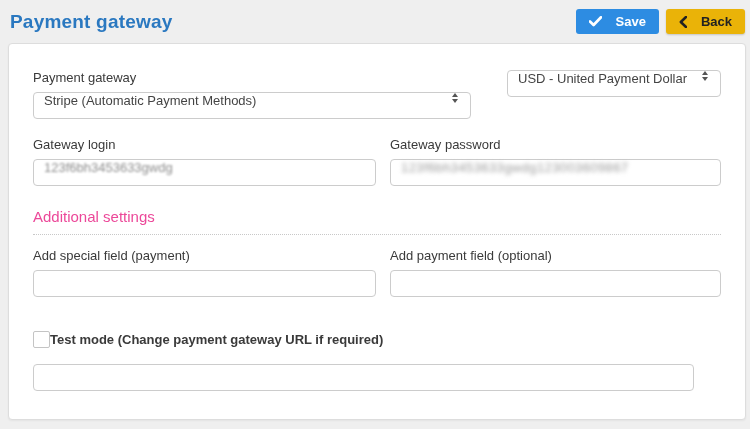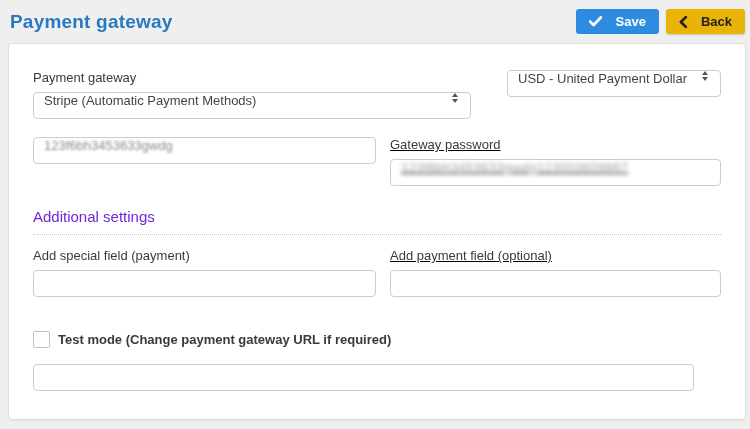--- a/index.html
+++ b/index.html
@@ -38,21 +38,21 @@
     box-shadow:0 1px 2px rgba(0,0,0,0.05);
     min-height:366px;
   }
   .row { display:flex; }
   .row-1 { justify-content:space-between; margin-bottom:18px; }
   .row-2 { margin-bottom:22px; }
   .row-3 { margin-bottom:0; }
   .col-gateway  { width:438px; }
   .col-currency { width:214px; }
   .col-left  { width:343px; margin-right:14px; }
-  .col-right { flex:1;text-decoration:underline; }
+  .col-right { flex:1; }
 
   .field-label {
     font-size:13px; color:#3a3a3a;
     margin-bottom:7px; line-height:15px;
   }
   .input, .select {
     height:27px; width:100%;
     border:1px solid #cccccc; border-radius:4px;
     background:#ffffff;
     display:flex; align-items:flex-start;
@@ -68,29 +68,29 @@
   }
   .updown .down {
     width:0; height:0;
     border-left:3.5px solid transparent; border-right:3.5px solid transparent;
     border-top:4.5px solid #555555;
   }
   .blur-light { filter:blur(1.3px); color:#8d8d8d; }
   .blur-heavy { filter:blur(2.1px); color:#9a9a9a; letter-spacing:0.4px; }
 
   .section-heading {
-    font-size:15px; color:#6d28d9;
+    font-size:15px; color:#ec4899;
     margin-top:7px; line-height:18px;
   }
   .dashed-divider {
     border:none; border-top:1px dotted #c8c8c8;
     margin:8px 0 13px 0;
   }
   .checkbox-row {
-    display:flex; align-items:center; gap:8px;
+    display:flex; align-items:center; 
     margin-top:34px;
   }
   .checkbox {
     width:17px; height:17px;
     border:1px solid #c4c4c4; border-radius:2px;
     background:#ffffff; cursor:pointer; flex:0 0 auto;
   }
   .checkbox-label { font-size:13px; font-weight:bold; color:#3a3a3a; }
   .url-input-wrap { margin-top:16px; width:661px; }
 </style>
@@ -138,20 +138,21 @@
         <span class="updown">
             <i class="up"></i>
             <i class="down"></i>
           </span>
       </div>
     </div>
   </div>
 
   <div class="row row-2">
     <div class="col-left">
+      <div class="field-label">Gateway login</div>
       <div class="input">
         <span class="blur-light">123f6bh3453633gwdg</span>
       </div>
     </div>
     <div class="col-right">
       <div class="field-label">Gateway password</div>
       <div class="input">
         <span class="blur-heavy">123f6bh3453633gwdg123003609867</span>
       </div>
     </div>

